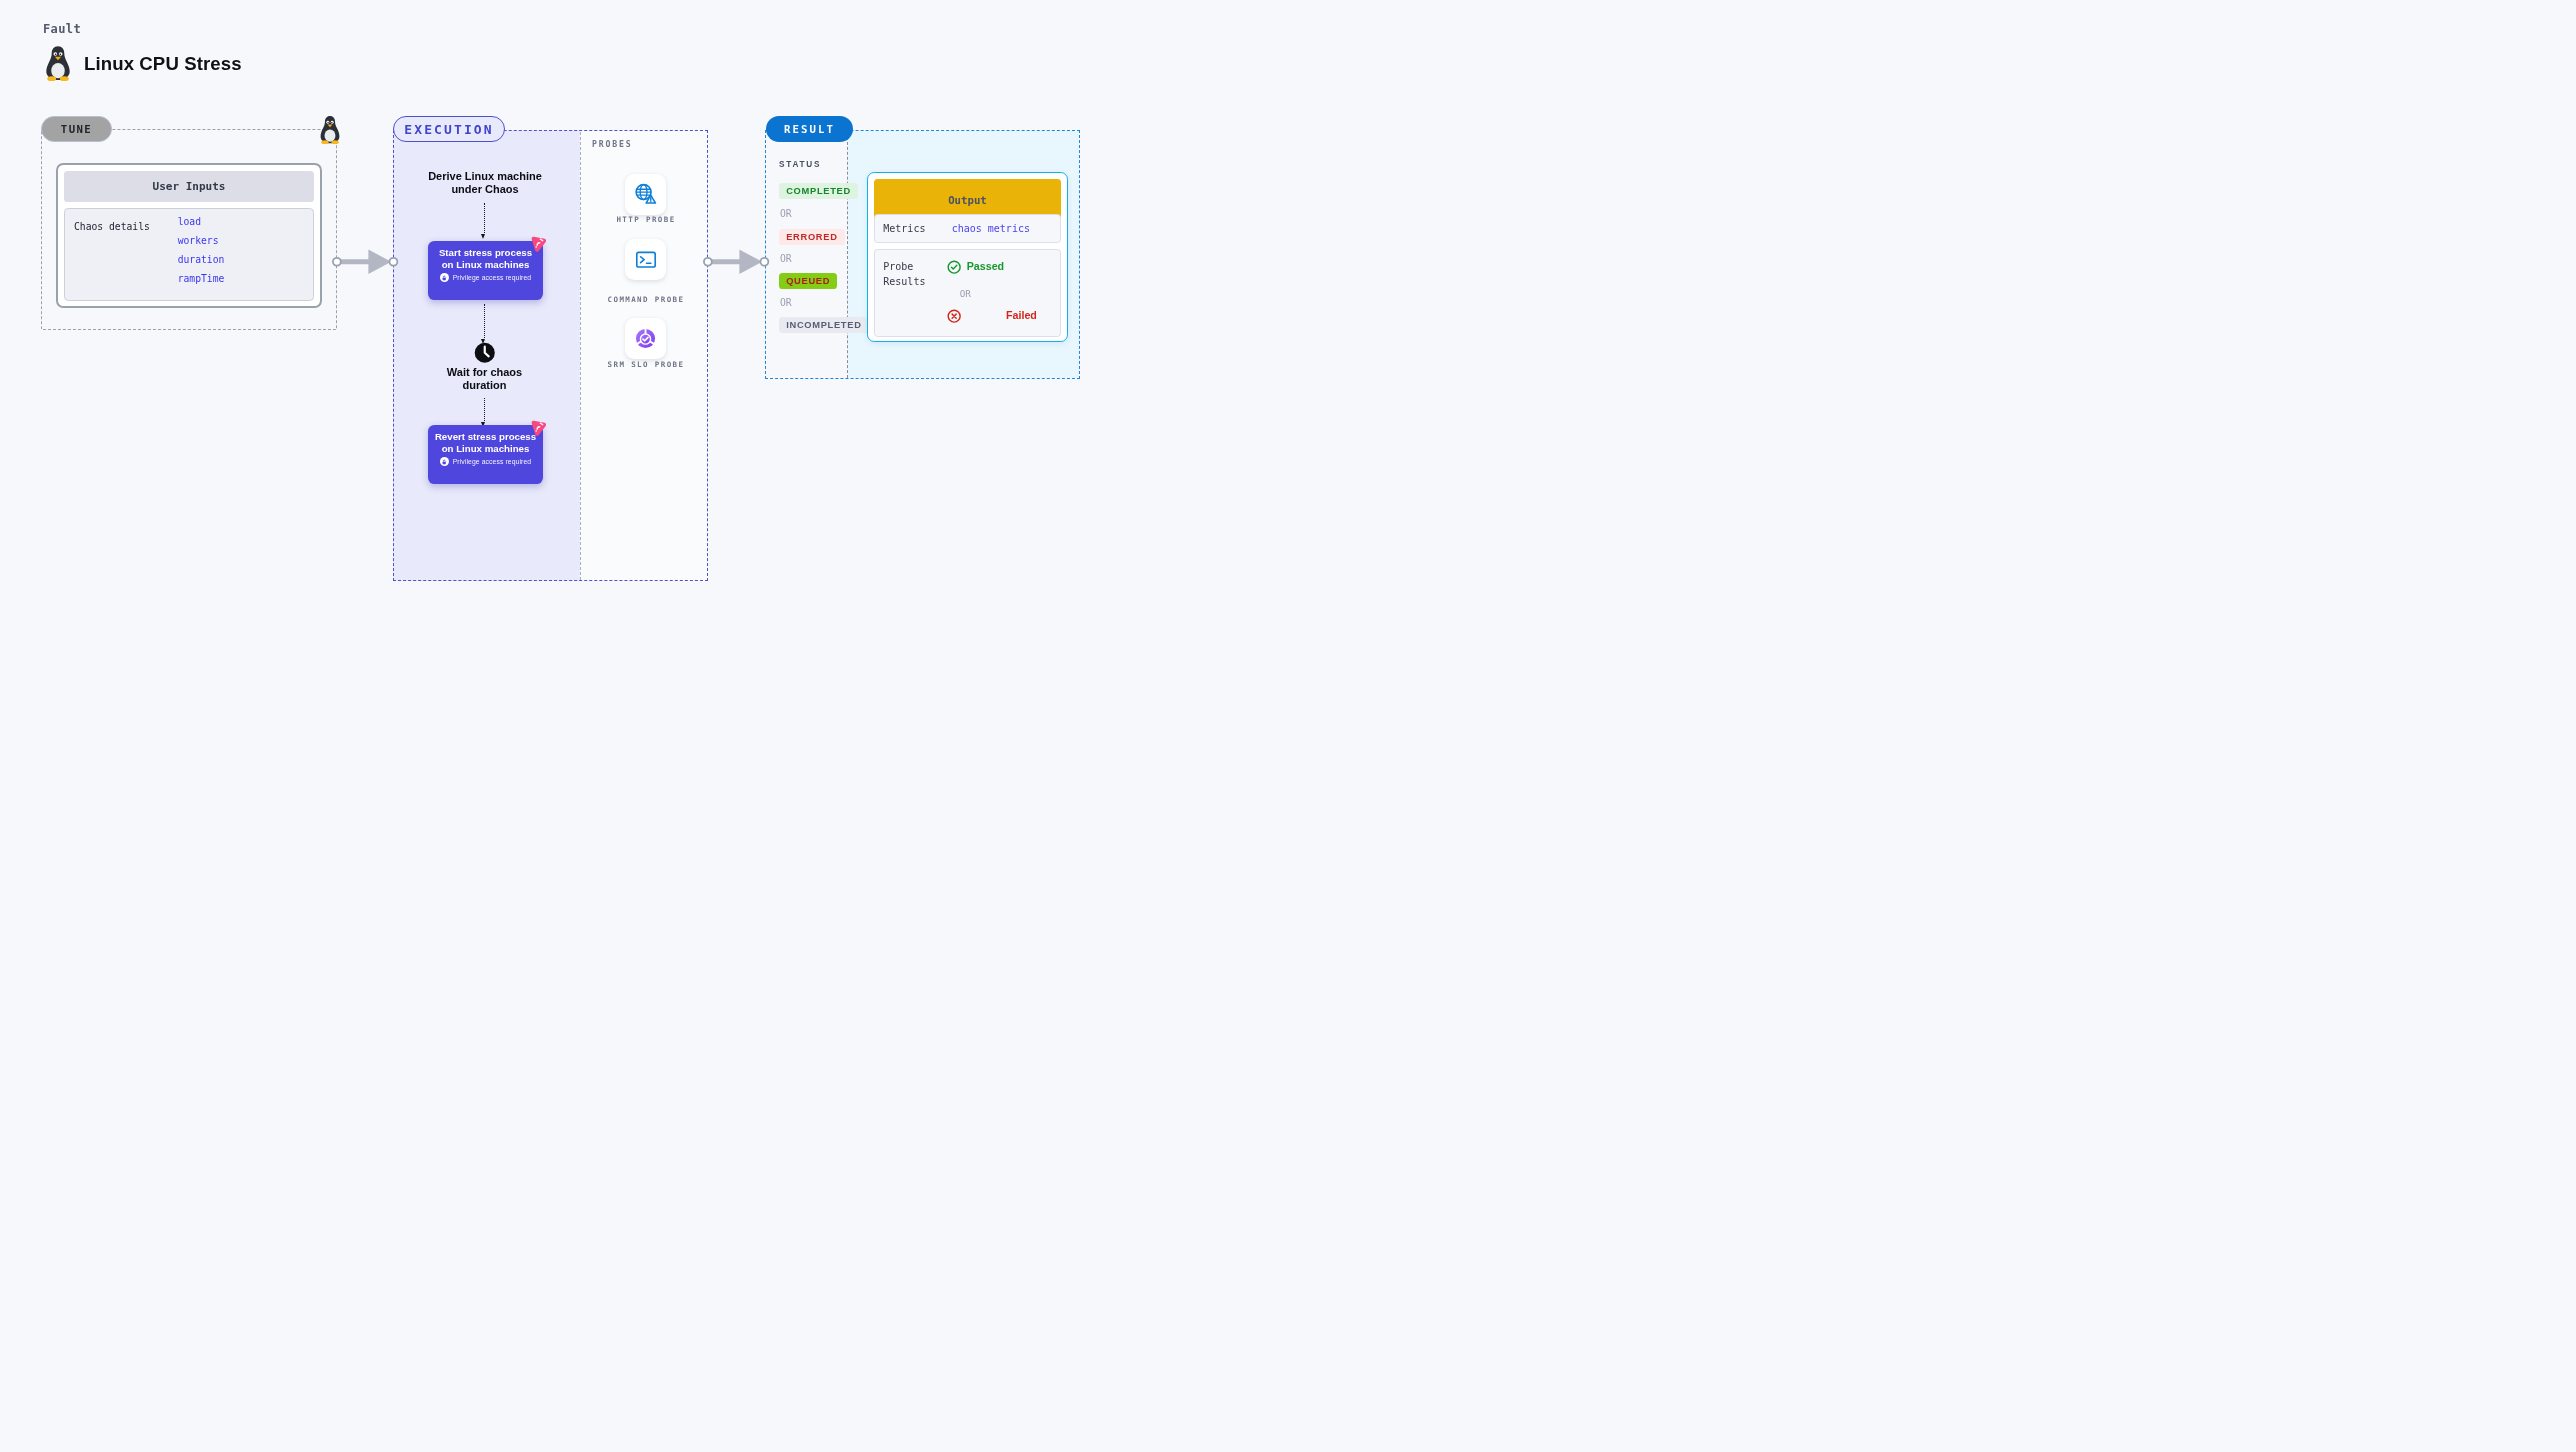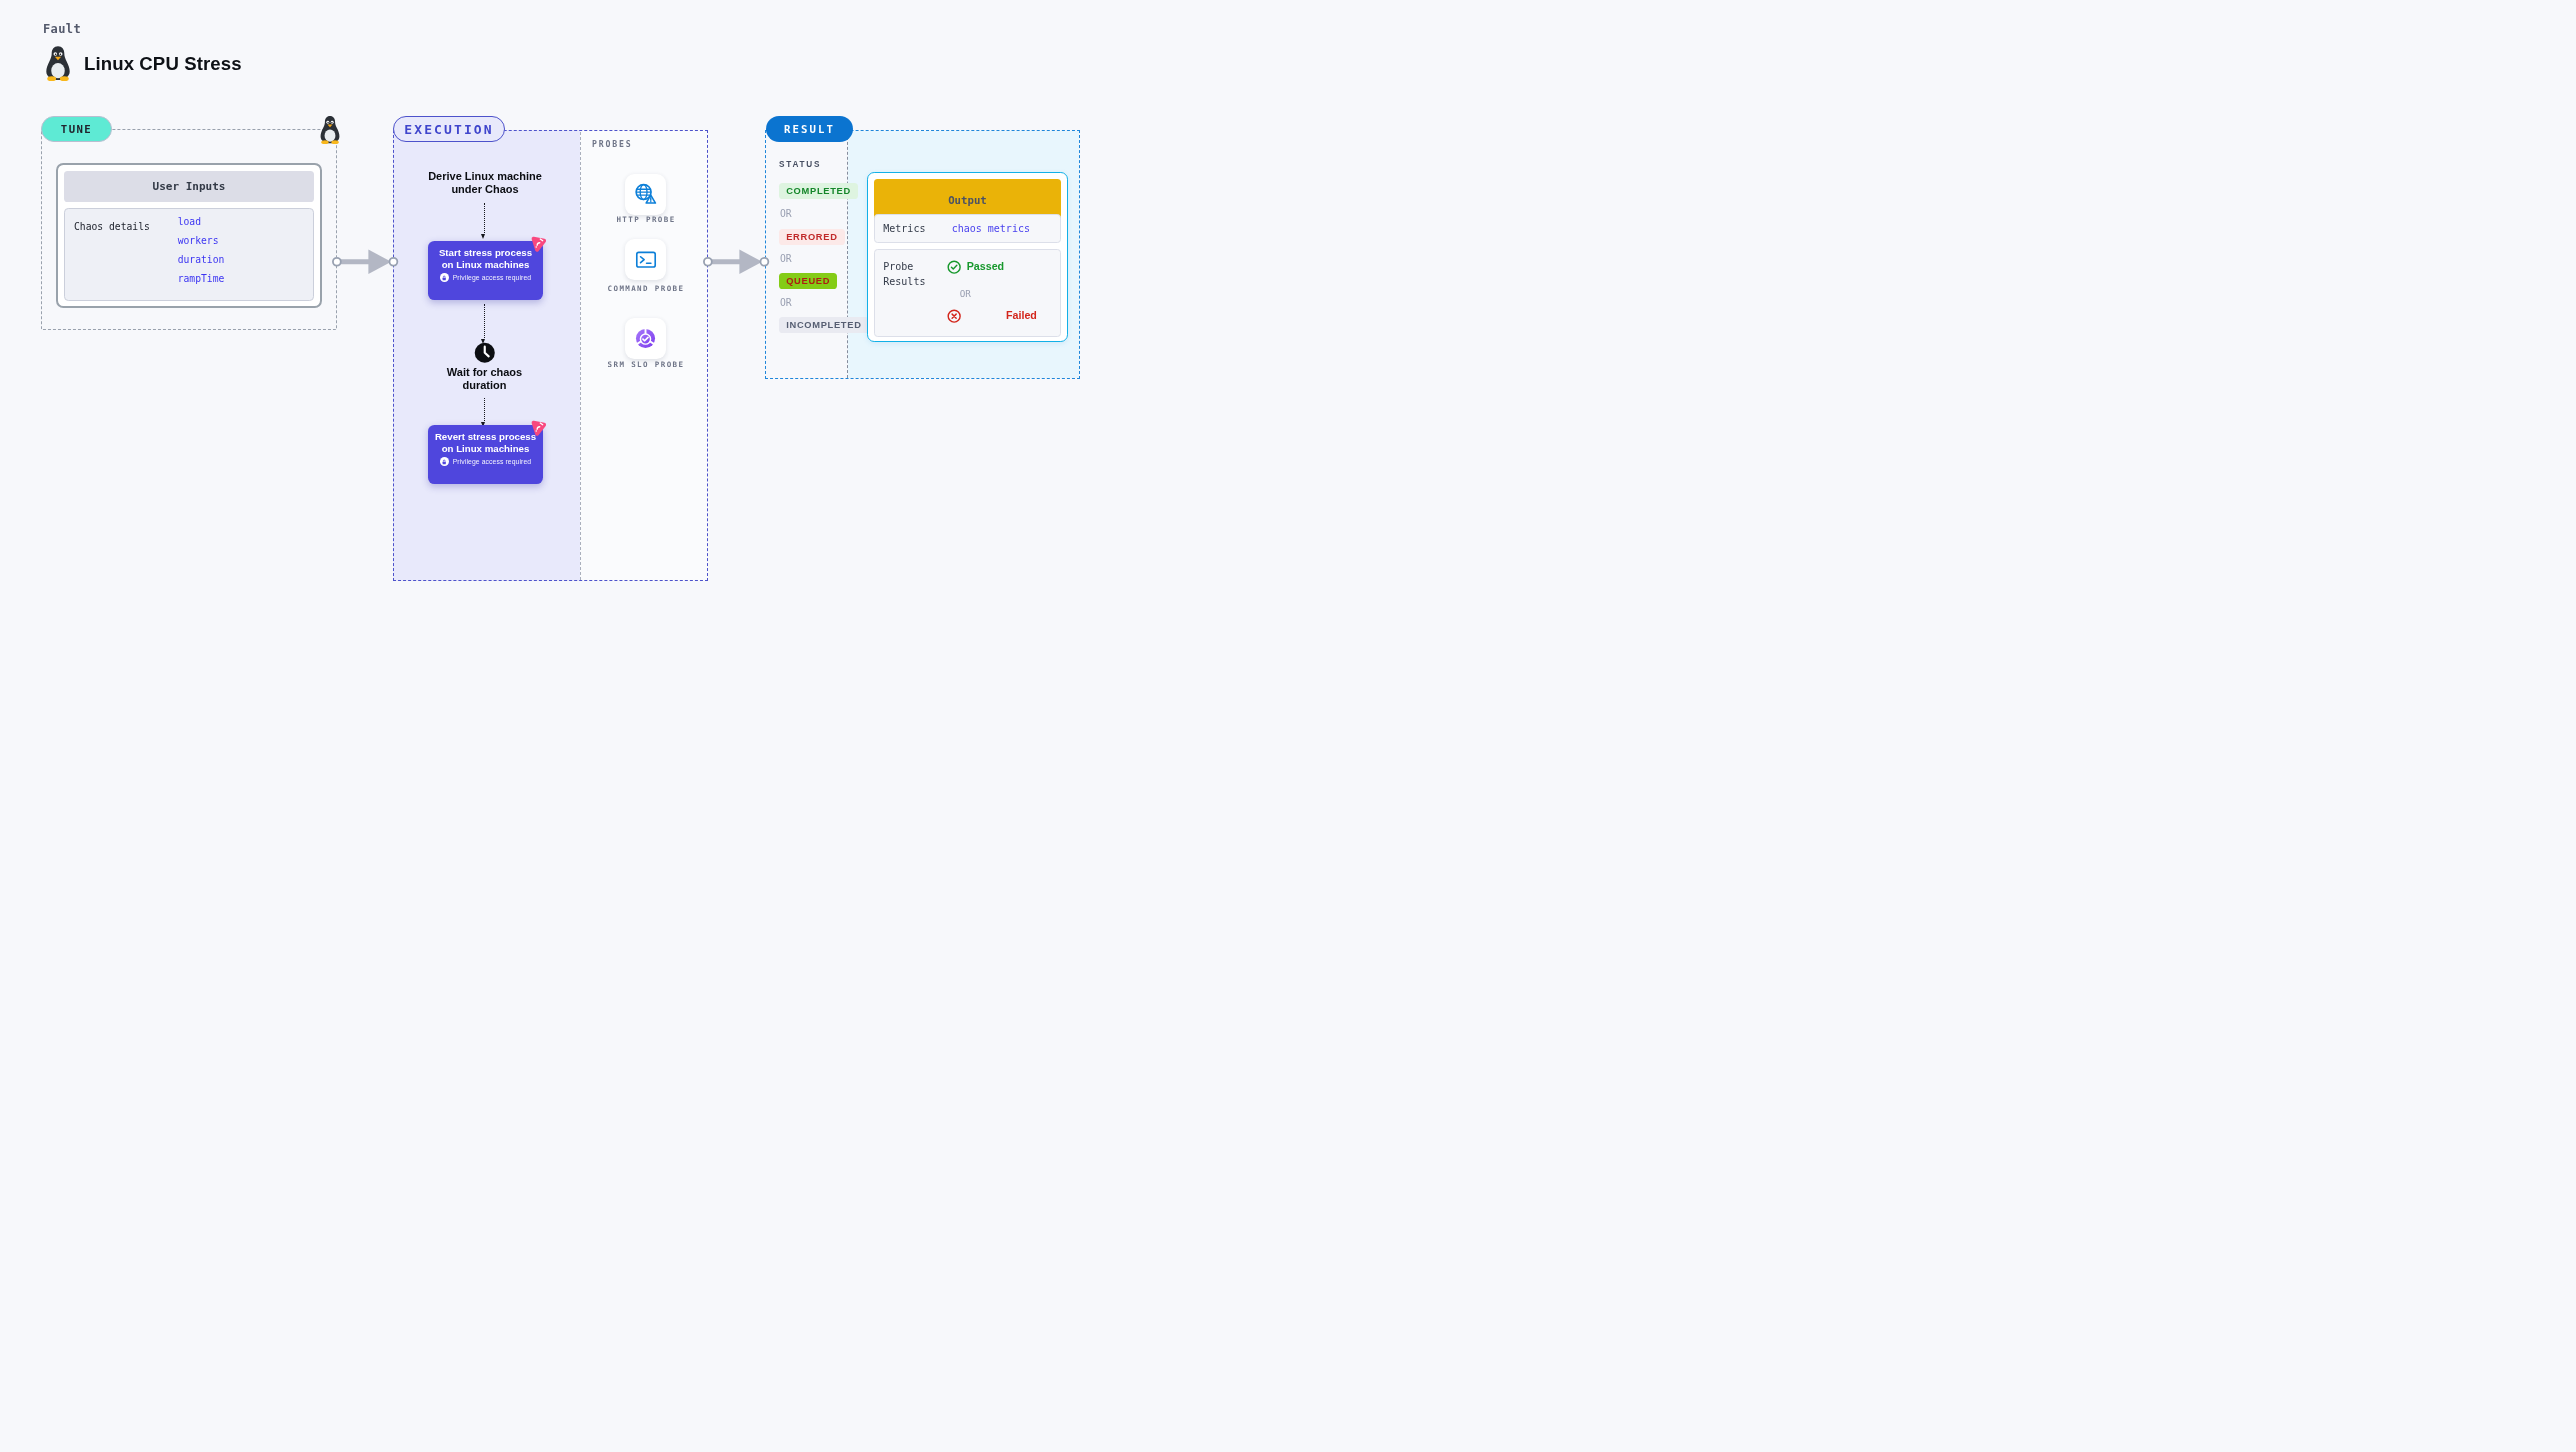--- a/index.html
+++ b/index.html
@@ -17,21 +17,21 @@
   .page-title { position: absolute; left: 84px; top: 53px;
     font-size: 18.6px; font-weight: bold; color: #0e1116; letter-spacing: 0.1px; }
   .tux-large { position: absolute; left: 43px; top: 45px; width: 30px; height: 36px; }
   .tux-small { position: absolute; left: 318px; top: 115px; width: 24px; height: 29px; z-index: 5; }
 
   
   .pill { position: absolute; display: flex; align-items: center; justify-content: center;
     border-radius: 13.6px; font-family: "DejaVu Sans Mono", monospace; font-weight: bold;
     z-index: 6; }
   .pill-tune { left: 41px; top: 116px; width: 71px; height: 26px;
-    background: #5eead4; border: 1.8px solid #b9bed0; color: #21242d;
+    background: #a3a3a3; border: 1.8px solid #b9bed0; color: #21242d;
     font-size: 10.7px; letter-spacing: 1.4px; }
   .pill-execution { left: 393px; top: 116px; width: 112px; height: 26px;
     background: #e8e9fb; border: 1.8px solid #4d52cb; color: #4046cc;
     font-size: 13px; letter-spacing: 2.1px; }
   .pill-result { left: 766px; top: 116px; width: 87px; height: 26px;
     background: #0b74d0; border: none; color: #ffffff;
     font-size: 10.7px; letter-spacing: 2.1px; }
 
   
   .tune-box { position: absolute; left: 41px; top: 129px; width: 296px; height: 201px;
@@ -271,21 +271,21 @@
 
   <div class="probe-card" style="top:239px;">
     <svg width="26" height="26" viewBox="0 0 48 48">
       <g stroke="#0c7fd8" fill="none" stroke-width="3">
         <rect x="7" y="10" width="34" height="27" rx="3.5"></rect>
         <path d="M14 18 l6.5 5.5 L14 29" stroke-linecap="round" stroke-linejoin="round"></path>
         <path d="M25 30 h8" stroke-linecap="round"></path>
       </g>
     </svg>
   </div>
-  <div class="probe-label" style="top:284px;">COMMAND PROBE</div>
+  <div class="probe-label" style="top:295px;">COMMAND PROBE</div>
 
   <div class="probe-card" style="top:318px;">
     <svg width="27" height="27" viewBox="0 0 48 48">
       <defs>
         <linearGradient id="sloGrad" x1="0" y1="0" x2="1" y2="1">
           <stop offset="0" stop-color="#a678fa"></stop>
             <stop offset="1" stop-color="#7c3bed"></stop>
         </linearGradient>
       </defs>
       <circle cx="24" cy="24" r="17" fill="url(#sloGrad)"></circle>

